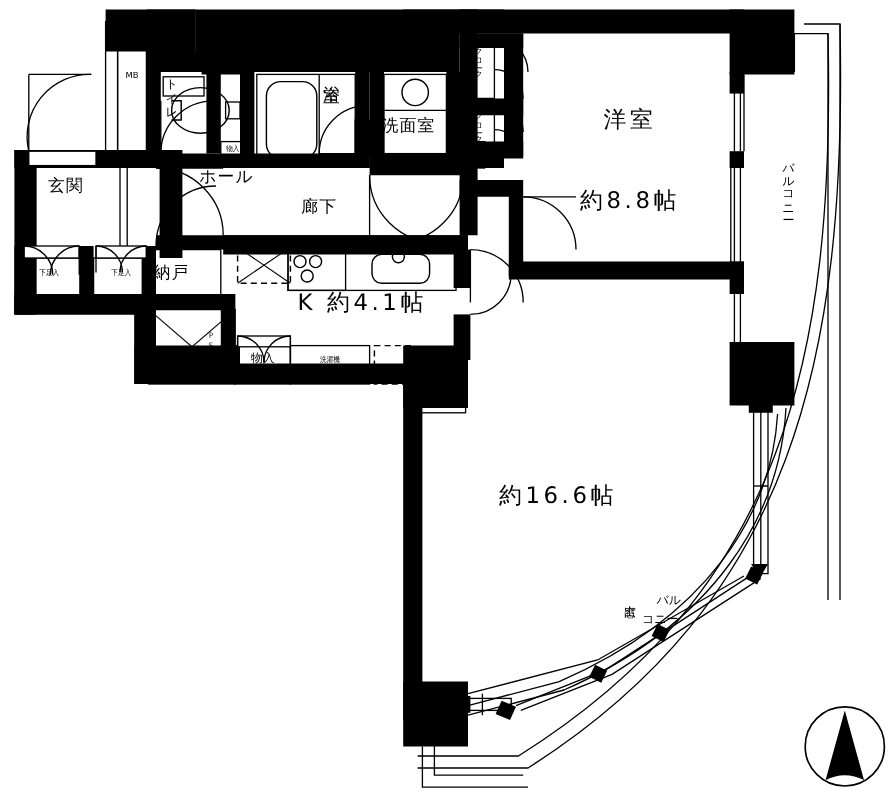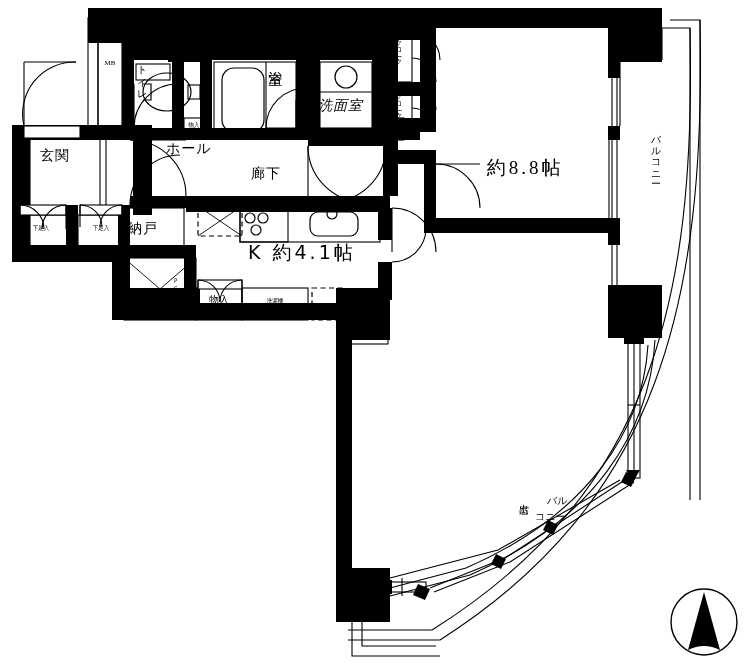--- a/index.html
+++ b/index.html
@@ -45,21 +45,21 @@
   .lbl-room   { font-size: 19px; letter-spacing: 3px; }
   .lbl-mid    { font-size: 14px; letter-spacing: 1px; }
   .lbl-small  { font-size: 10px; letter-spacing: 0px; }
   .lbl-tiny   { font-size: 7px; letter-spacing: 0px; }
   .lbl-micro  { font-size: 5.5px; letter-spacing: 0px; transform: scaleY(1.15); }
   .vert {
     writing-mode: vertical-rl;
     text-orientation: upright;
     letter-spacing: 1px;
   }
-  .ctr { text-align: center; font-family: Liberation Serif, serif; }
+  .ctr { text-align: center; }
 </style>
 </head>
 <body>
 
 <div id="floorplan-root">
 
   <svg id="plan" viewBox="0 0 747 665">
 
     <g>
 
@@ -319,21 +319,21 @@
   </svg>
 
   <div class="lbl lbl-tiny ctr" style="left:101px; top:60px; width:18px;">MB</div>
 
   <div class="lbl lbl-tiny ctr" style="left:179px; top:47px; width:18px;">PS</div>
 
   <div class="lbl lbl-small vert" style="left:136px; top:58px;">トイレ</div>
 
   <div class="lbl lbl-mid vert" style="left:268px; top:60px;">浴室</div>
 
-  <div class="lbl lbl-mid" style="left:318px; top:98px;font-style:italic;">洗面室</div>
+  <div class="lbl lbl-mid" style="left:318px; top:98px;">洗面室</div>
 
   <div class="lbl lbl-micro ctr" style="left:185px; top:123px; width:18px;">物入</div>
 
   <div class="lbl lbl-micro ctr" style="left:387px; top:123px; width:18px;">物入</div>
 
   <div class="lbl lbl-tiny vert" style="left:394px; top:34px;">クローク</div>
 
   <div class="lbl lbl-tiny vert" style="left:394px; top:88px;">クローク</div>
 
   <div class="lbl lbl-mid" style="left:40px; top:148px;">玄関</div>
@@ -350,22 +350,24 @@
   <div class="lbl lbl-micro vert" style="left:172px; top:278px;">PS</div>
 
   <div class="lbl lbl-small ctr" style="left:197px; top:295px; width:44px;">物入</div>
 
   <div class="lbl lbl-micro ctr" style="left:244px; top:299px; width:62px;">洗濯機</div>
 
   <div class="lbl lbl-micro ctr" style="left:348px; top:327px; width:38px;">電話台</div>
 
   <div class="lbl lbl-room" style="left:248px; top:243px;">K 約4.1帖</div>
 
+  <div class="lbl lbl-room ctr" style="left:460px; top:91px; width:130px;">洋室</div>
   <div class="lbl lbl-room ctr" style="left:460px; top:122px; width:130px;margin-top:36px;">約8.8帖</div>
 
+  <div class="lbl lbl-room ctr" style="left:400px; top:404px; width:130px;">約16.6帖</div>
 
   <div class="lbl lbl-small vert" style="left:650px; top:128px;">バルコニー</div>
 
   <div class="lbl lbl-small vert" style="left:518px; top:496px;">出窓</div>
 
   <div class="lbl lbl-small" style="left:547px; top:496px;">バル</div>
   <div class="lbl lbl-small" style="left:535px; top:512px;">コニー</div>
 
   <div style="position:absolute; left:668px; top:586px; width:72px; height:72px;">
     <svg width="72" height="72" viewBox="0 0 72 72">

